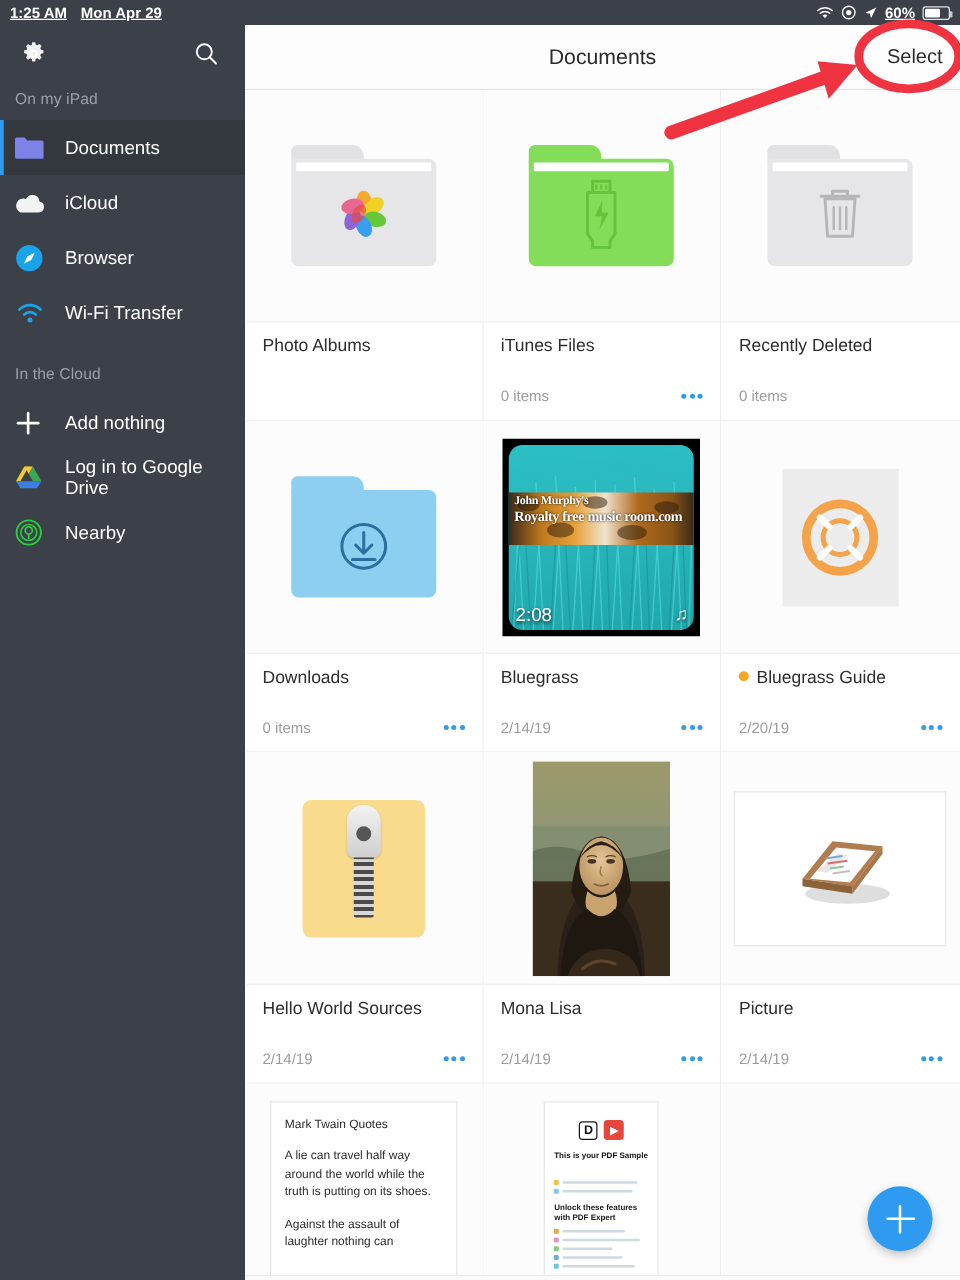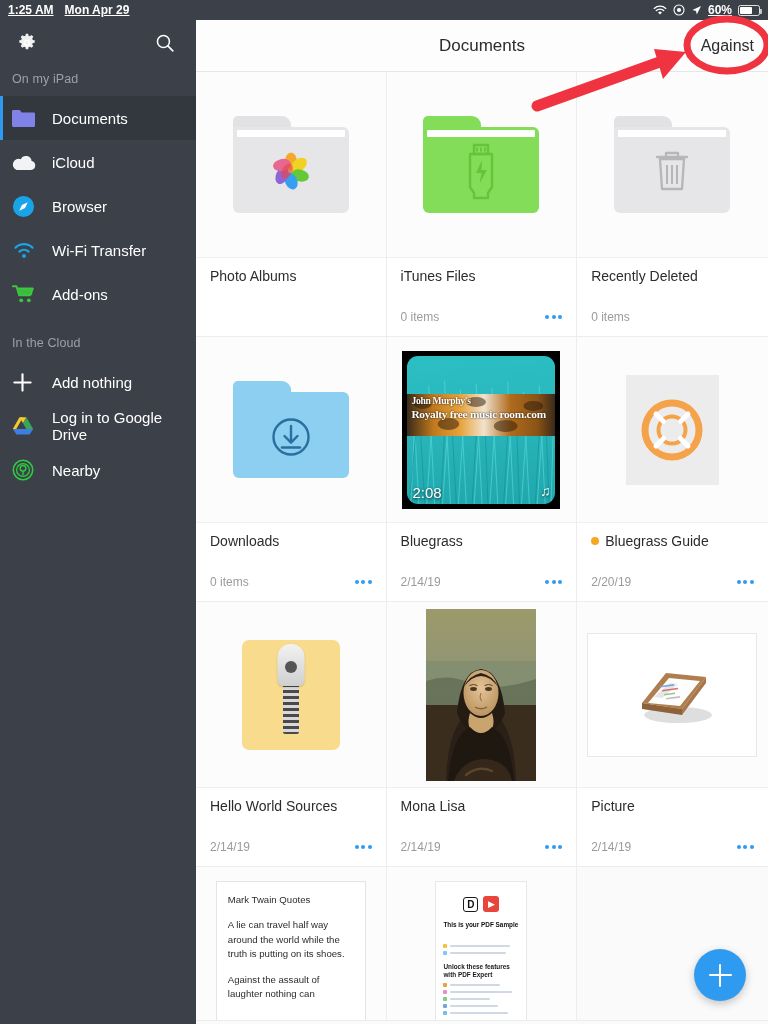--- a/index.html
+++ b/index.html
@@ -212,31 +212,20 @@
       <span class="nav-ico">
         <svg width="24" height="18" viewBox="0 0 24 18">
           <circle cx="12" cy="15" r="2" fill="#19a3e8"></circle>
           <path d="M7.4 10.6a6.6 6.6 0 0 1 9.2 0" stroke="#19a3e8" stroke-width="2.2" fill="none" stroke-linecap="round"></path>
           <path d="M3.5 6.6a12 12 0 0 1 17 0" stroke="#19a3e8" stroke-width="2.2" fill="none" stroke-linecap="round"></path>
         </svg>
       </span>
       <span class="nav-lbl">Wi-Fi Transfer</span>
     </div>
 
-    <div class="nav-item">
-      <span class="nav-ico">
-        <svg width="25" height="20" viewBox="0 0 26 20">
-          <path d="M1 2h3.6l3 9.4h11.1l2.9-7H7" stroke="#3ec63e" stroke-width="2.1" fill="none" stroke-linejoin="round" stroke-linecap="round"></path>
-          <rect x="7" y="4.6" width="14" height="6.4" fill="#3ec63e" opacity=".92"></rect>
-          <circle cx="9.6" cy="16.6" r="2" fill="#3ec63e"></circle>
-          <circle cx="17.5" cy="16.6" r="2" fill="#3ec63e"></circle>
-        </svg>
-      </span>
-      <span class="nav-lbl">Add-ons</span>
-    </div>
 
     <div class="sec-label" style="padding-top:20px;">In the Cloud</div>
 
     <div class="nav-item">
       <span class="nav-ico">
         <svg width="21" height="21" viewBox="0 0 22 22">
           <line x1="11" y1="2.5" x2="11" y2="19.5" stroke="#fff" stroke-width="2.2" stroke-linecap="round"></line>
           <line x1="2.5" y1="11" x2="19.5" y2="11" stroke="#fff" stroke-width="2.2" stroke-linecap="round"></line>
         </svg>
       </span>
@@ -266,21 +255,21 @@
         </svg>
       </span>
       <span class="nav-lbl">Nearby</span>
     </div>
   </div>
 
   <div class="main">
 
     <div class="navbar">
       <span class="nav-title">Documents</span>
-      <span class="select-btn">Against</span>
+      <span class="select-btn">Select</span>
     </div>
 
     <div class="grid">
 
       <div class="card">
         <div class="thumb">
           <div class="folder">
             <div class="tab" style="background:#e2e2e4;"></div>
             <div class="body" style="background:#e6e6e8;"></div>
             <div class="strip"></div>

